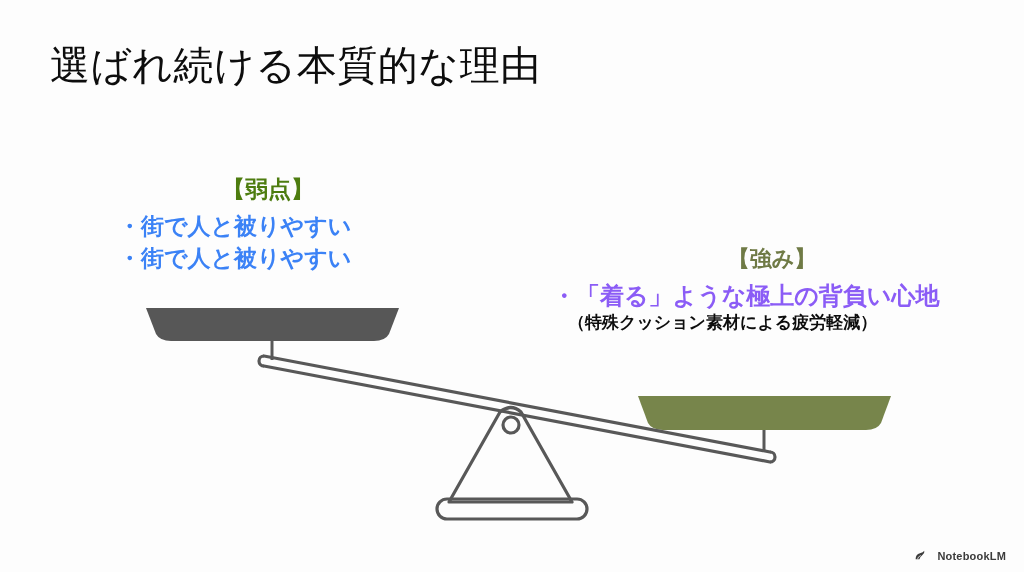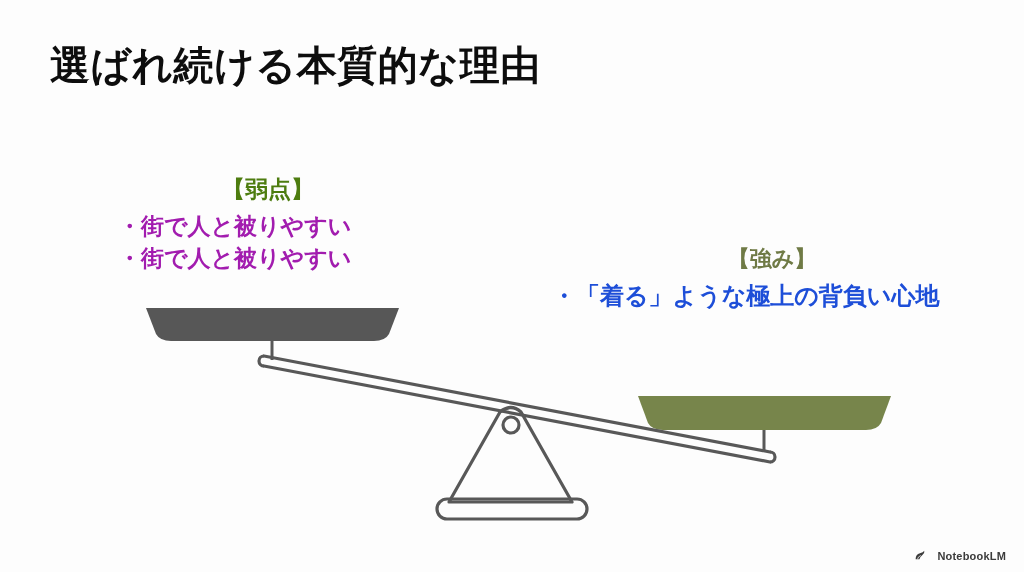--- a/index.html
+++ b/index.html
@@ -21,21 +21,21 @@
     height: 572px;
     background: #fdfdfd;
   }
 
   
   .title {
     position: absolute;
     left: 50px;
     top: 38px;
     font-size: 40px;
-    font-weight: 700;
+    font-weight: 400;
     color: #0d0d0d;
     letter-spacing: 0.5px;
     white-space: nowrap;
   }
 
   
   .weak-block {
     position: absolute;
     left: 108px;
     top: 176px;
@@ -52,21 +52,21 @@
   .weak-list {
     list-style: none;
     margin: 0;
     padding: 0;
     text-align: left;
     padding-left: 10px;
   }
   .weak-list li {
     font-size: 23px;
     font-weight: 700;
-    color: #a21caf;
+    color: #3b82f6;
     line-height: 1.42;
     white-space: nowrap;
   }
 
   
   .strong-block {
     position: absolute;
     left: 552px;
     top: 208px;
     width: 440px;
@@ -82,21 +82,21 @@
   }
   .strong-list {
     list-style: none;
     margin: 0;
     padding: 0;
     text-align: left;
   }
   .strong-main {
     font-size: 24px;
     font-weight: 700;
-    color: #1d4ed8;
+    color: #8b5cf6;
     line-height: 1.3;
     white-space: nowrap;
   }
   .strong-sub {
     font-size: 17px;
     font-weight: 700;
     color: #0d0d0d;
     line-height: 1.35;
     padding-left: 16px;
     margin-bottom: 9px;
@@ -164,20 +164,21 @@
       <li>・街で人と被りやすい</li>
       <li>・街で人と被りやすい</li>
     </ul>
   </div>
 
   <div class="strong-block">
     <div class="strong-heading">【強み】</div>
     <ul class="strong-list">
       <li>
         <div class="strong-main">・「着る」ような極上の背負い心地</div>
+        <div class="strong-sub">（特殊クッション素材による疲労軽減）</div>
       </li>
       <li>
       </li>
     </ul>
   </div>
 
   <div class="watermark">
     <svg width="13" height="13" viewBox="0 0 24 24">
       <path d="M3 19 Q3 10 11 8 Q17 6.5 19 3 Q20 8 15.5 11 Q11 14 10 19 Z" fill="#3b3b3b"></path>
       <path d="M6.5 19 Q7 14 12.5 12" fill="none" stroke="#fdfdfd" stroke-width="1.4"></path>

